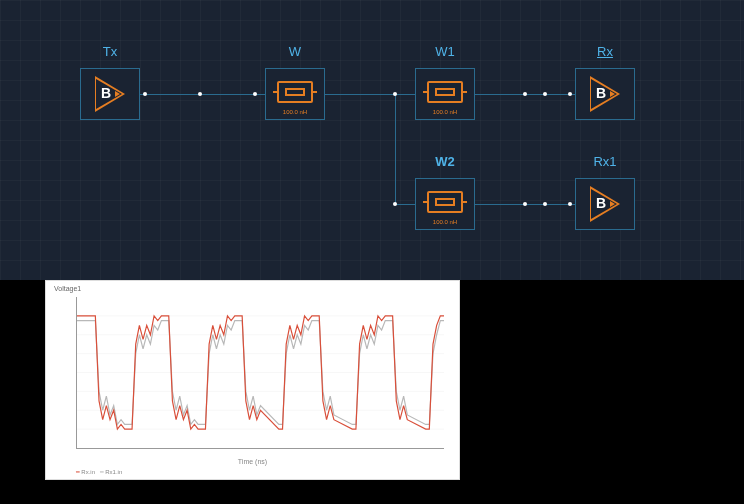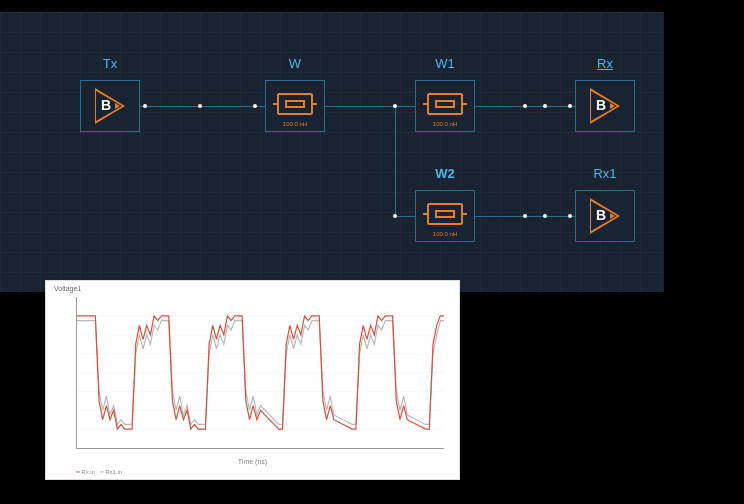--- a/index.html
+++ b/index.html
@@ -6,22 +6,22 @@
   body {
     width: 744px;
     height: 504px;
     background: #000;
     position: relative;
     font-family: Arial, sans-serif;
     overflow: hidden;
   }
   .canvas {
     position: absolute;
-    top: 12px; left: 0;
-    width: 664px;
+    top: 0; left: 0;
+    width: 744px;
     height: 280px;
     background: #1a2332;
     background-image:
       linear-gradient(rgba(255,255,255,0.03) 1px, transparent 1px),
       linear-gradient(90deg, rgba(255,255,255,0.03) 1px, transparent 1px);
     background-size: 20px 20px;
   }
   .block-label {
     position: absolute;
     color: #4fb3e8;

